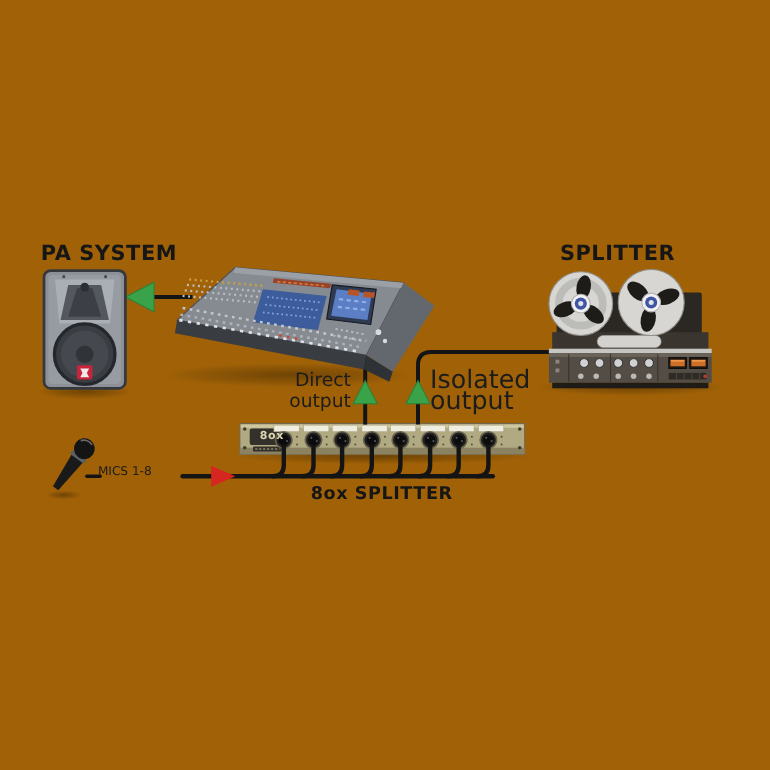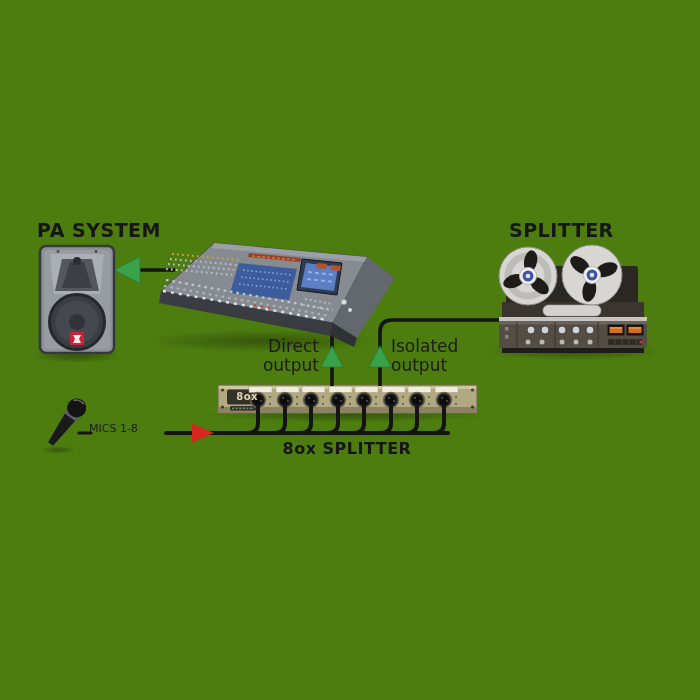--- a/index.html
+++ b/index.html
@@ -1,26 +1,26 @@
 <!DOCTYPE html>
 <html><head>
 <meta charset="utf-8">
 <style>
   html,body{margin:0;padding:0;background:#ffffff;}
   .canvas{
-    position:relative;width:700px;height:700px;background:#4d7c0f;overflow:hidden;
+    position:relative;width:700px;height:700px;background:#a16207;overflow:hidden;
     font-family:"DejaVu Sans","Liberation Sans",sans-serif;color:#1b1b1b;
   }
   .canvas svg{position:absolute;left:0;top:0;}
   .lbl{position:absolute;white-space:pre;}
   .lbl-bold{font-weight:bold;font-size:19px;letter-spacing:.5px;color:#161616;}
   .lbl-pa{left:37px;top:219px;}
   .lbl-rec{left:509px;top:219px;}
   .lbl-direct{left:233px;top:337px;width:86px;text-align:right;font-size:17px;line-height:19px;color:#1c1c1c;}
-  .lbl-isolated{left:391px;top:337px;font-size:17px;line-height:19px;color:#1c1c1c;}
+  .lbl-isolated{left:391px;top:337px;font-size:23px;line-height:19px;color:#1c1c1c;}
   .lbl-mics{left:89px;top:422px;font-size:11px;color:#1c1c1c;}
   .lbl-splitter{left:226px;top:439px;width:242px;text-align:center;font-weight:bold;font-size:16px;letter-spacing:.5px;color:#161616;}
   .lbl-logo{left:227px;top:391px;width:31px;text-align:right;font-weight:bold;font-size:10px;color:#ddd6b2;letter-spacing:.5px;}
 </style>
 </head>
 <body>
 
 <div class="canvas">
 
 <svg width="700" height="700" viewBox="0 0 700 700">

